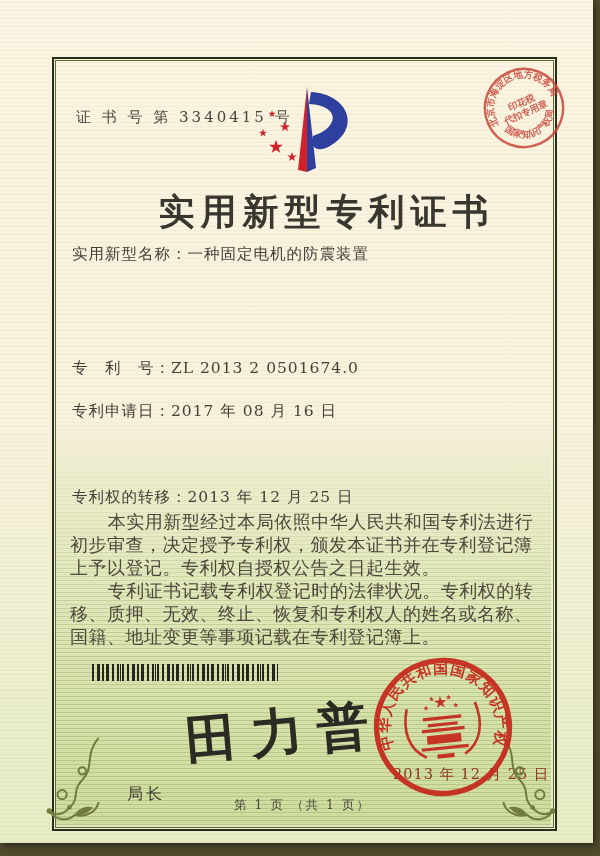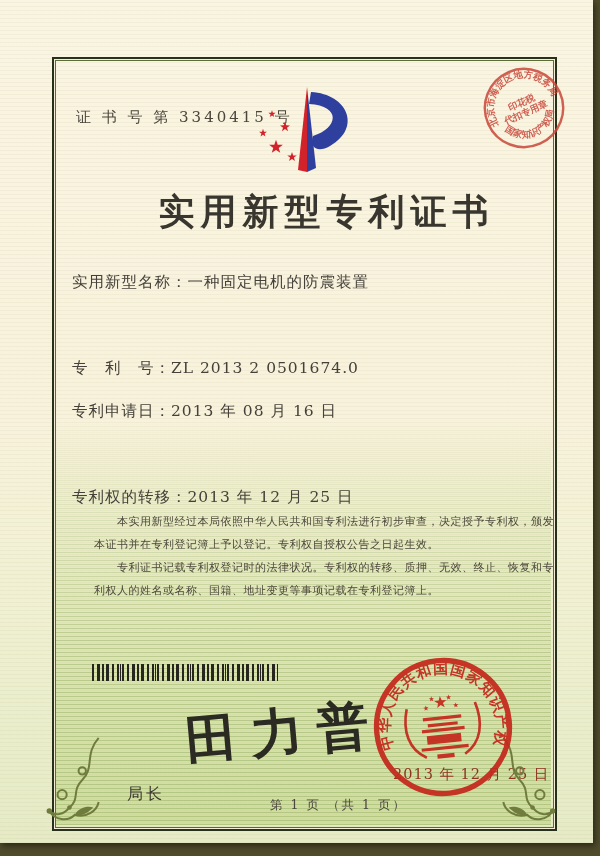--- a/index.html
+++ b/index.html
@@ -16,39 +16,39 @@
          background:linear-gradient(180deg,rgba(213,224,165,0) 0%,rgba(208,221,158,.45) 45%,rgba(201,217,148,.8) 100%);}
   .guil-lines{position:absolute;left:54px;top:420px;width:497px;height:405px;pointer-events:none;
          background:repeating-linear-gradient(0deg,rgba(118,150,66,.32) 0 1px,transparent 1px 4px);
          -webkit-mask-image:linear-gradient(180deg,transparent 0%,#000 55%);
          mask-image:linear-gradient(180deg,transparent 0%,#000 55%);}
   .cert-no{position:absolute;left:76px;top:108px;font-size:15px;letter-spacing:3px;color:#4a463c;}
   .logo{position:absolute;left:250px;top:84px;width:112px;height:104px;}
   .title{position:absolute;left:52px;top:188px;width:501px;text-align:center;
          font-size:36px;font-weight:bold;color:#38362e;letter-spacing:6px;margin-left:24px;}
   .frow{position:absolute;left:72px;width:460px;font-size:15.5px;color:#45413a;letter-spacing:1px;}
-  .r0{top:272px}.r1{top:313px}.r2{top:358px}.r3{top:401px}.r4{top:444px}.r5{top:487px}
-  .paras{position:absolute;left:70px;top:510px;width:468px;font-size:11px;line-height:23px;
-         color:#4c473c;letter-spacing:.5px;margin-left:24px;}
+  .r0{top:244px}.r1{top:313px}.r2{top:358px}.r3{top:401px}.r4{top:444px}.r5{top:487px}
+  .paras{position:absolute;left:70px;top:510px;width:468px;font-size:18px;line-height:23px;
+         color:#4c473c;letter-spacing:.5px;}
   .paras p{margin:0;text-indent:2.1em;}
   .barcode{position:absolute;left:92px;top:664px;width:186px;height:17px;
          background-image:
            repeating-linear-gradient(90deg,#26261f 0 2px,transparent 2px 5px),
            repeating-linear-gradient(90deg,#26261f 0 1px,transparent 1px 7px);}
   .director{position:absolute;left:127px;top:784px;font-size:16px;letter-spacing:3px;color:#3b3830;}
   .signature{position:absolute;left:185px;top:698px;font-size:52px;font-weight:bold;color:#2b2a23;
          letter-spacing:14px;transform:rotate(-5deg);white-space:nowrap;}
   .seal-date{position:absolute;left:393px;top:765px;font-size:14.5px;color:#8e3322;
          letter-spacing:1px;z-index:1;}
   .big-seal{position:absolute;left:368px;top:652px;width:150px;height:150px;z-index:2;
          transform:rotate(-6deg);opacity:.93;}
   .tax-stamp{position:absolute;left:480px;top:64px;width:88px;height:88px;
          transform:rotate(-24deg);opacity:.85;}
   .footer{position:absolute;left:52px;top:797px;width:501px;text-align:center;
-         font-size:12.5px;letter-spacing:2px;color:#4a463e;padding-left:36px;}
+         font-size:12.5px;letter-spacing:2px;color:#4a463e;}
   .orn{position:absolute;width:64px;height:92px;z-index:1;}
   .orn-left{left:42px;top:734px;}
   .orn-right{left:496px;top:734px;transform:scaleX(-1);}
 </style>
 </head>
 <body>
 
 <div class="photo">
   <div class="paper">
     <div class="paper-texture"></div>
@@ -71,21 +71,21 @@
         <use href="#star5" transform="translate(13,49) scale(0.42)"></use>
         <use href="#star5" transform="translate(26,63) scale(0.72)"></use>
         <use href="#star5" transform="translate(42,73) scale(0.5)"></use>
       </g>
     </svg>
 
     <div class="title">实用新型专利证书</div>
 
     <div class="frow r0"><span>实用新型名称：</span><span>一种固定电机的防震装置</span></div>
     <div class="frow r2"><span>专　利　号：</span><span>ZL 2013 2 0501674.0</span></div>
-    <div class="frow r3"><span>专利申请日：</span><span>2013 年 08 月 16 日</span></div>
+    <div class="frow r3"><span>专利申请日：</span><span>2017 年 08 月 16 日</span></div>
     <div class="frow r5"><span>专利权的转移：</span><span>2013 年 12 月 25 日</span></div>
 
     <div class="paras">
       <p>本实用新型经过本局依照中华人民共和国专利法进行初步审查，决定授予专利权，颁发本证书并在专利登记簿上予以登记。专利权自授权公告之日起生效。</p>
       <p>专利证书记载专利权登记时的法律状况。专利权的转移、质押、无效、终止、恢复和专利权人的姓名或名称、国籍、地址变更等事项记载在专利登记簿上。</p>
     </div>
 
     <div class="barcode"></div>
 
     <div class="director">局长</div>

